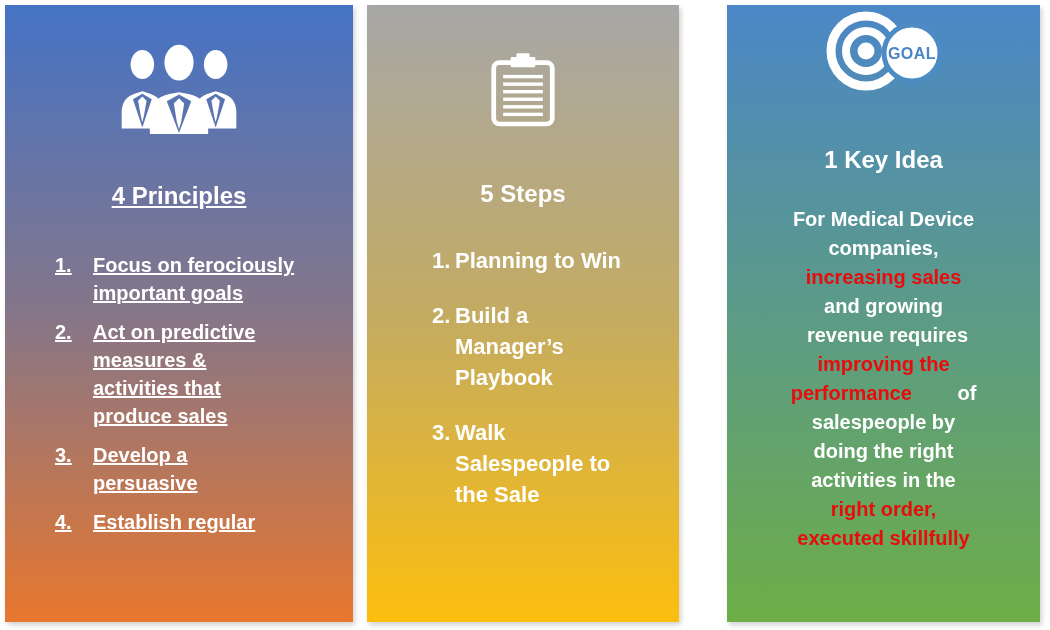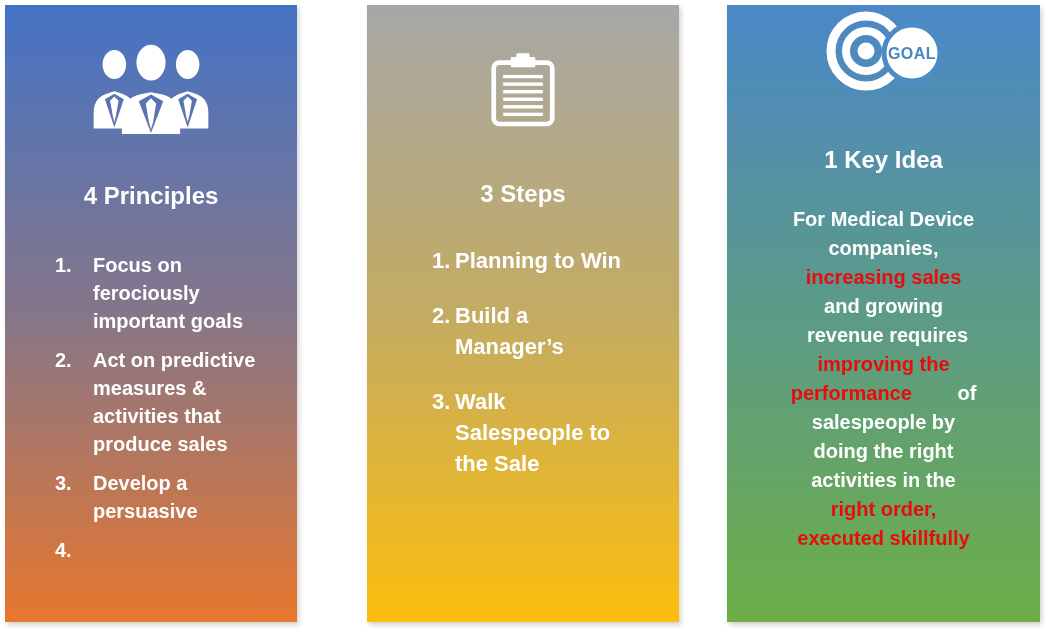--- a/index.html
+++ b/index.html
@@ -1,21 +1,21 @@
 <!DOCTYPE html>
 <html><head>
 <meta charset="utf-8">
 <style>
   html,body{margin:0;padding:0;background:#ffffff;}
   .canvas{
     position:relative;width:1050px;height:630px;background:#ffffff;overflow:hidden;
     font-family:"Liberation Sans","DejaVu Sans",sans-serif;font-weight:bold;color:#ffffff;
   }
   .panel{position:absolute;top:5px;height:617px;box-shadow:2px 3px 5px rgba(0,0,0,.18);}
-  #panel-principles{left:5px;width:292px;}
+  #panel-principles{left:5px;width:348px;text-decoration:underline;}
   #panel-steps{left:367px;width:312px;}
   #panel-keyidea{left:727px;width:313px;}
 
   .icon-wrap{display:flex;justify-content:center;}
   #panel-principles .icon-wrap{padding-top:36px;}
   #panel-steps .icon-wrap{padding-top:46px;}
   #panel-keyidea .icon-wrap{}
 
   .panel h2{
     margin:0;text-align:center;font-size:24px;line-height:30px;font-weight:bold;
@@ -87,52 +87,54 @@
         <li>
           <span class="num">3.</span>
           <span class="txt">
             <div>Develop a</div>
             <div>persuasive</div>
           </span>
         </li>
         <li>
           <span class="num">4.</span>
           <span class="txt">
+            <div>Establish regular</div>
           </span>
         </li>
       </ol>
   </section>
 
   <section class="panel" id="panel-steps" style="background: linear-gradient(rgb(167, 167, 167), rgb(195, 171, 98), rgb(252, 190, 14));">
     <div class="icon-wrap">
       <svg width="68" height="78" viewBox="0 0 72 82" aria-hidden="true">
         <rect x="5" y="12" width="62" height="65" rx="6" fill="none" stroke="#fff" stroke-width="5"></rect>
         <rect x="29" y="2" width="14" height="7" rx="1.5" fill="#fff"></rect>
         <rect x="23" y="6" width="26" height="11" rx="1.5" fill="#fff"></rect>
         <rect x="15" y="25" width="42" height="3.6" fill="#fff"></rect>
         <rect x="15" y="33" width="42" height="3.6" fill="#fff"></rect>
         <rect x="15" y="41" width="42" height="3.6" fill="#fff"></rect>
         <rect x="15" y="49" width="42" height="3.6" fill="#fff"></rect>
         <rect x="15" y="57" width="42" height="3.6" fill="#fff"></rect>
         <rect x="15" y="65" width="42" height="3.6" fill="#fff"></rect>
       </svg>
     </div>
-    <h2>3 Steps</h2>
+    <h2>5 Steps</h2>
     <ol class="num-list" id="steps-list">
         <li>
           <span class="num">1.</span>
           <span class="txt">
             <div>Planning to Win</div>
           </span>
         </li>
         <li>
           <span class="num">2.</span>
           <span class="txt">
             <div>Build a</div>
             <div>Manager’s</div>
+            <div>Playbook</div>
           </span>
         </li>
         <li>
           <span class="num">3.</span>
           <span class="txt">
             <div>Walk</div>
             <div>Salespeople to</div>
             <div>the Sale</div>
           </span>
         </li>

